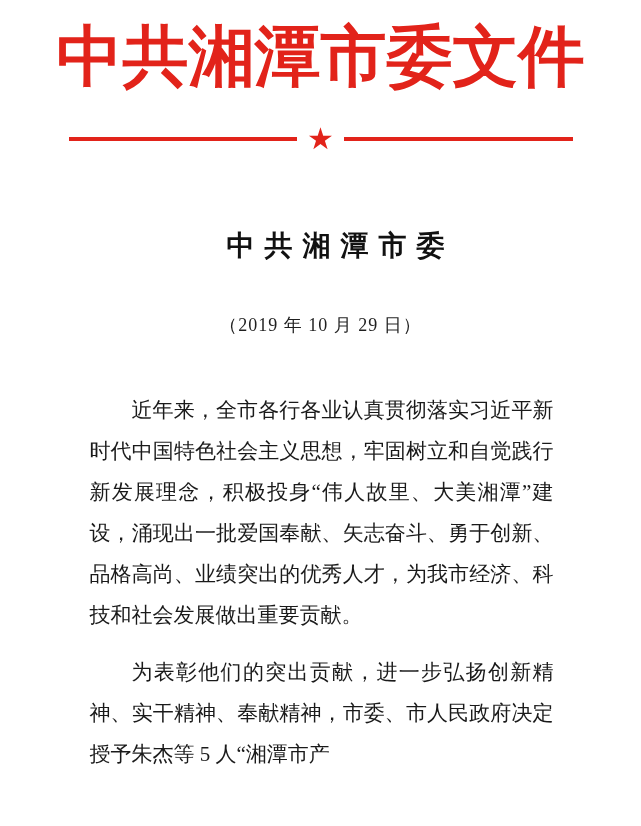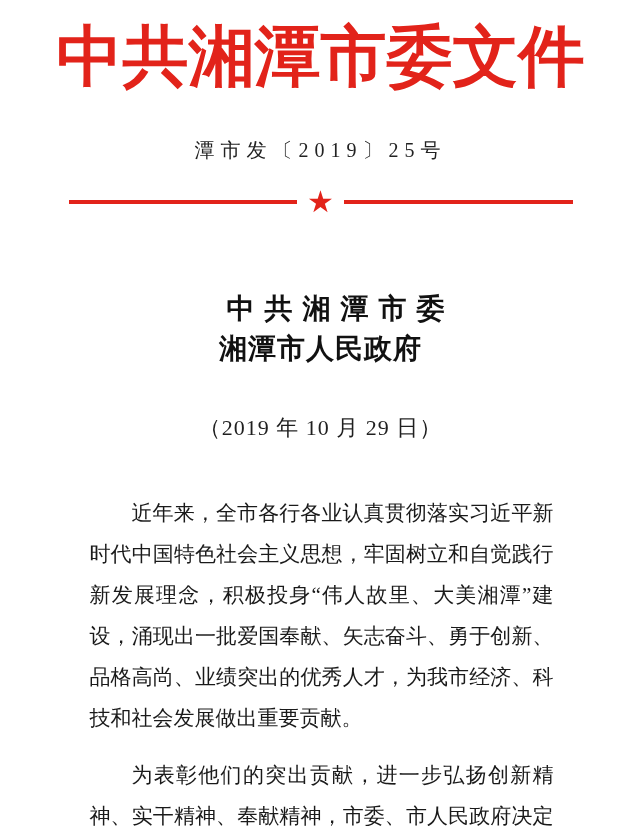--- a/index.html
+++ b/index.html
@@ -68,21 +68,21 @@
     line-height: 40px;
     white-space: nowrap;
   }
   .doc-title .line-1 { letter-spacing: 10px; margin-left: 40px; }
   .doc-title .line-2 { letter-spacing: 1px; }
   .doc-title .line-3 { letter-spacing: 1px; }
   
   .doc-date {
     margin-top: 46px;
     text-align: center;
-    font-size: 22px;
+    font-size: 18px;
     line-height: 26px;
     letter-spacing: 1px;
     color: #1f1f1f;
   }
   
   .body-text {
     margin: 52px 33px 0 35px;
     font-size: 21px;
     line-height: 41px;
     text-align: justify;
@@ -93,31 +93,29 @@
     text-indent: 2em;
   }
 </style>
 </head>
 <body>
 
 <div class="page">
 
   <div class="org-title">中共湘潭市委文件</div>
 
-  <div class="doc-number">潭市发〔2019〕25号</div>
 
   <div class="divider">
     <div class="divider-line"></div>
     <div class="divider-star">★</div>
     <div class="divider-line"></div>
   </div>
 
   <div class="doc-title">
     <div class="line line-1">中共湘潭市委</div>
-    <div class="line line-2">湘潭市人民政府</div>
   </div>
 
   <div class="doc-date">（2019 年 10 月 29 日）</div>
 
   <div class="body-text">
     <p>近年来，全市各行各业认真贯彻落实习近平新时代中国特色社会主义思想，牢固树立和自觉践行新发展理念，积极投身“伟人故里、大美湘潭”建设，涌现出一批爱国奉献、矢志奋斗、勇于创新、品格高尚、业绩突出的优秀人才，为我市经济、科技和社会发展做出重要贡献。</p>
     <p>为表彰他们的突出贡献，进一步弘扬创新精神、实干精神、奉献精神，市委、市人民政府决定授予朱杰等 5 人“湘潭市产</p>
   </div>
 
 </div>

